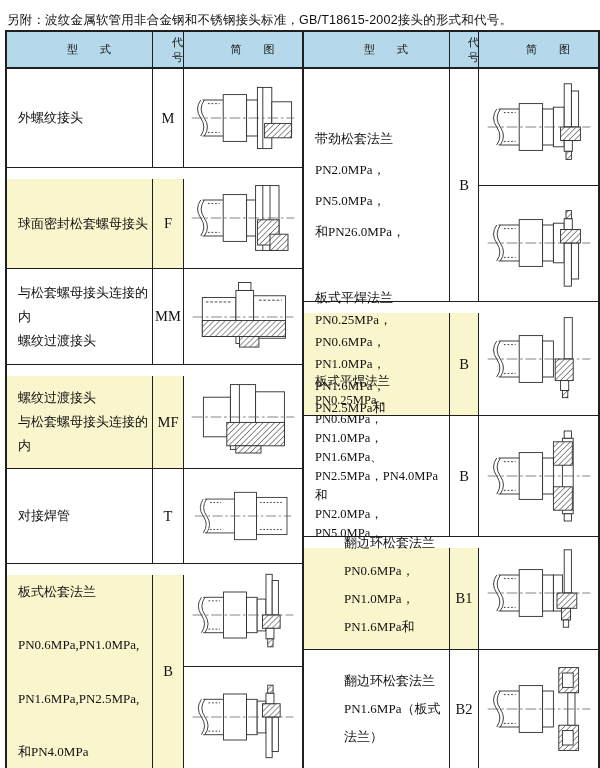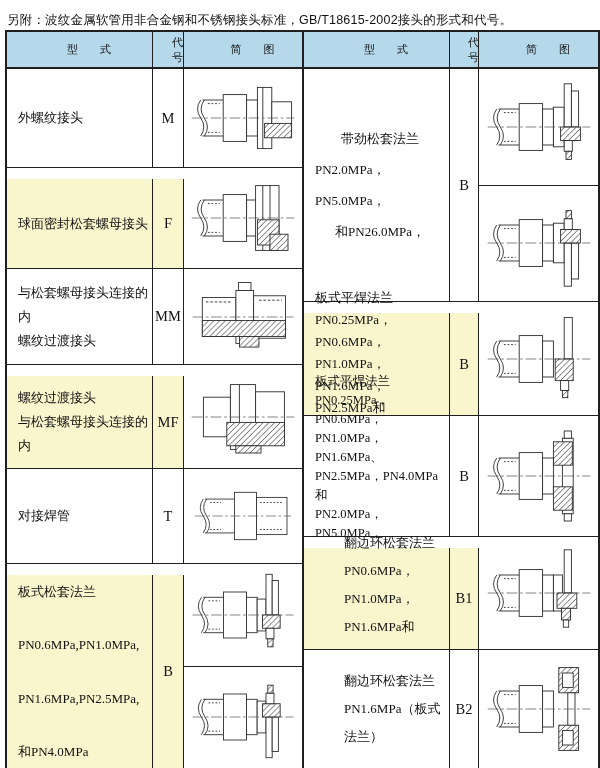--- a/index.html
+++ b/index.html
@@ -43,21 +43,21 @@
   .code{display:flex;align-items:center;justify-content:center;font-size:14.5px;}
   .alt .type,.alt .code{background:var(--alt-row-bg,#f9f5cc);margin-top:11px;}
   .diag{display:flex;align-items:center;justify-content:center;padding:0;}
   .diag.split{flex-direction:column;align-items:stretch;}
   .half{flex:1;display:flex;align-items:center;justify-content:center;}
   .half + .half{border-top:1px solid var(--border,#1f1f1f);}
   .lh20{line-height:19px;font-size:12.5px;}
   .lh22{line-height:22px;}
   .lh25{line-height:25px;justify-content:space-between;}
   .lh28{line-height:28px;padding-left:40px;}
-  .lh31{line-height:31px;align-items:center;}
+  .lh31{line-height:31px;}
   svg{display:block;}
 </style>
 </head>
 <body>
 
 <div class="title">另附：波纹金属软管用非合金钢和不锈钢接头标准，GB/T18615-2002接头的形式和代号。</div>
 
 <div class="tbl" id="ltbl">
   <div class="row">
     <div class="c hc">型　　式</div>

